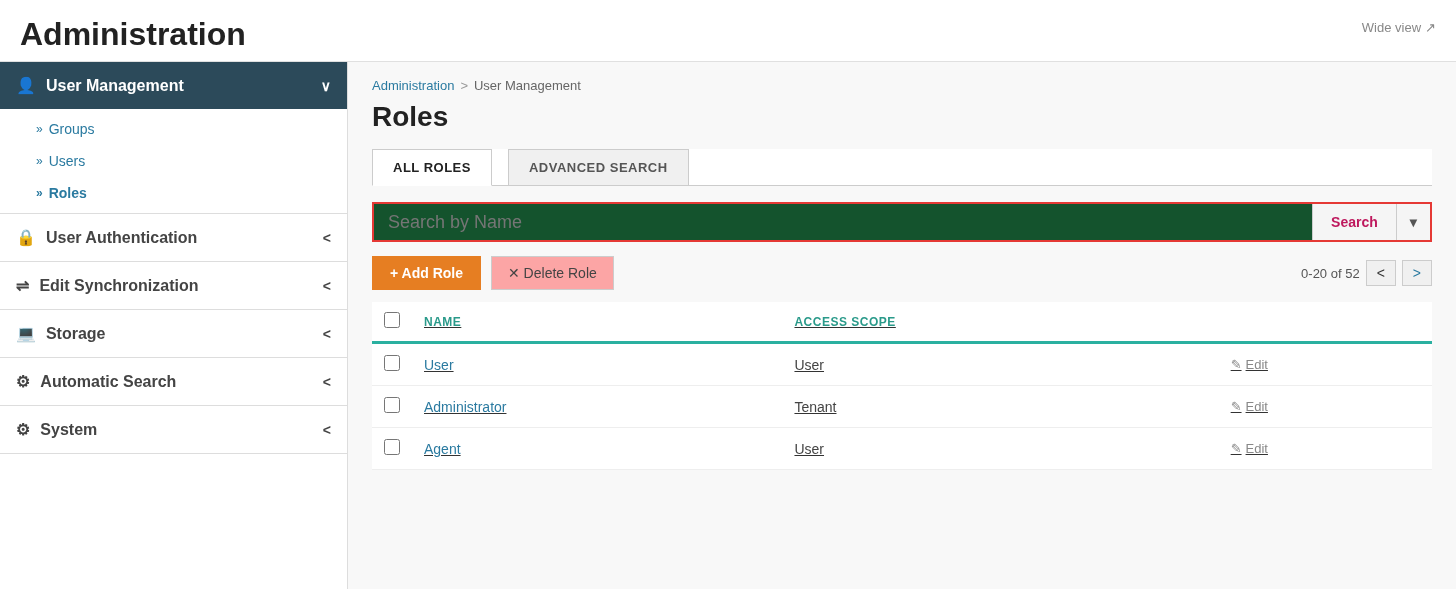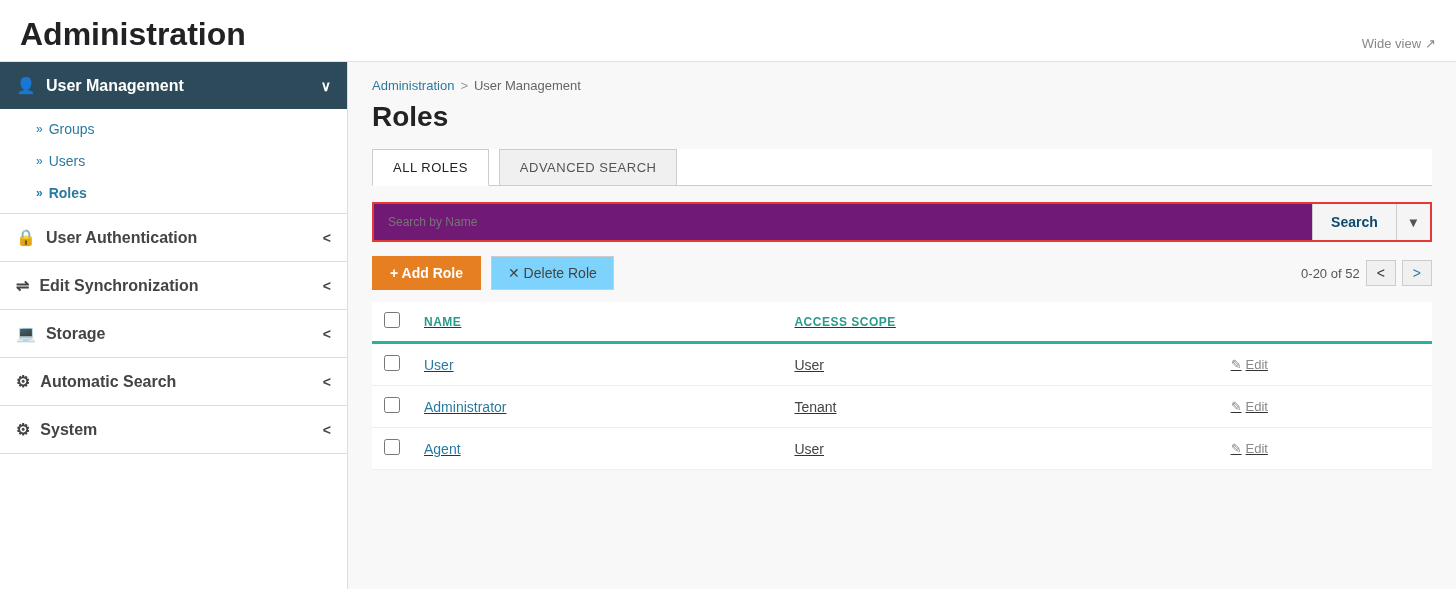--- a/index.html
+++ b/index.html
@@ -18,21 +18,21 @@
       color: #222;
     }
     .wide-view-link {
       color: #888;
       font-size: 13px;
       cursor: pointer;
       text-decoration: none;
       display: flex;
       align-items: flex-start;
       gap: 4px;
-      margin-top: 20px;
+      margin-top: 4px;
     }
 
     .layout {
       display: flex;
       height: calc(607px - 80px);
     }
 
     
     .sidebar {
       width: 348px;
@@ -136,26 +136,26 @@
     .tabs {
       display: flex;
       border-bottom: 1px solid #ccc;
       margin-bottom: 16px;
       background: #fff;
     }
     .tab {
       padding: 10px 20px;
       cursor: pointer;
       font-size: 13px;
-      font-weight: normal;
+      font-weight: bold;
       color: #555;
       border: 1px solid #ccc;
       border-bottom: none;
       background: #f0f0f0;
-      margin-right: 10px;
+      margin-right: 16px;
       text-transform: uppercase;
       letter-spacing: 0.5px;
     }
     .tab.active {
       background: #fff;
       color: #222;
       border-bottom: 1px solid #fff;
       margin-bottom: -1px;
     }
 
@@ -164,35 +164,35 @@
       display: flex;
       border: 2px solid #e53935;
       background: #fff;
       margin-bottom: 14px;
     }
     .search-input {
       flex: 1;
       border: none;
       outline: none;
       padding: 0 14px;
-      font-size: 12px;
+      font-size: 18px;
       color: #999;
-      background: #701a75;
+      background: #14532d;
     }
     .search-button-group {
       display: flex;
       border-left: 1px solid #ccc;
     }
     .search-btn {
       padding: 10px 18px;
       background: #f5f5f5;
       border: none;
       cursor: pointer;
       font-size: 14px;
-      color: #0c4a6e;
+      color: #be185d;
       font-weight: bold;
     }
     .search-btn-dropdown {
       padding: 10px 10px;
       background: #f5f5f5;
       border: none;
       border-left: 1px solid #ccc;
       cursor: pointer;
       color: #555;
     }
@@ -216,21 +216,21 @@
       padding: 9px 18px;
       cursor: pointer;
       font-size: 14px;
       font-weight: bold;
       display: flex;
       align-items: center;
       gap: 6px;
       text-align: right;
     }
     .btn-delete {
-      background: #7dd3fc;
+      background: #fca5a5;
       color: #444;
       border: 1px solid #ccc;
       padding: 8px 16px;
       cursor: pointer;
       font-size: 14px;
       display: flex;
       align-items: center;
       gap: 6px;
     }
     .pagination-info {

